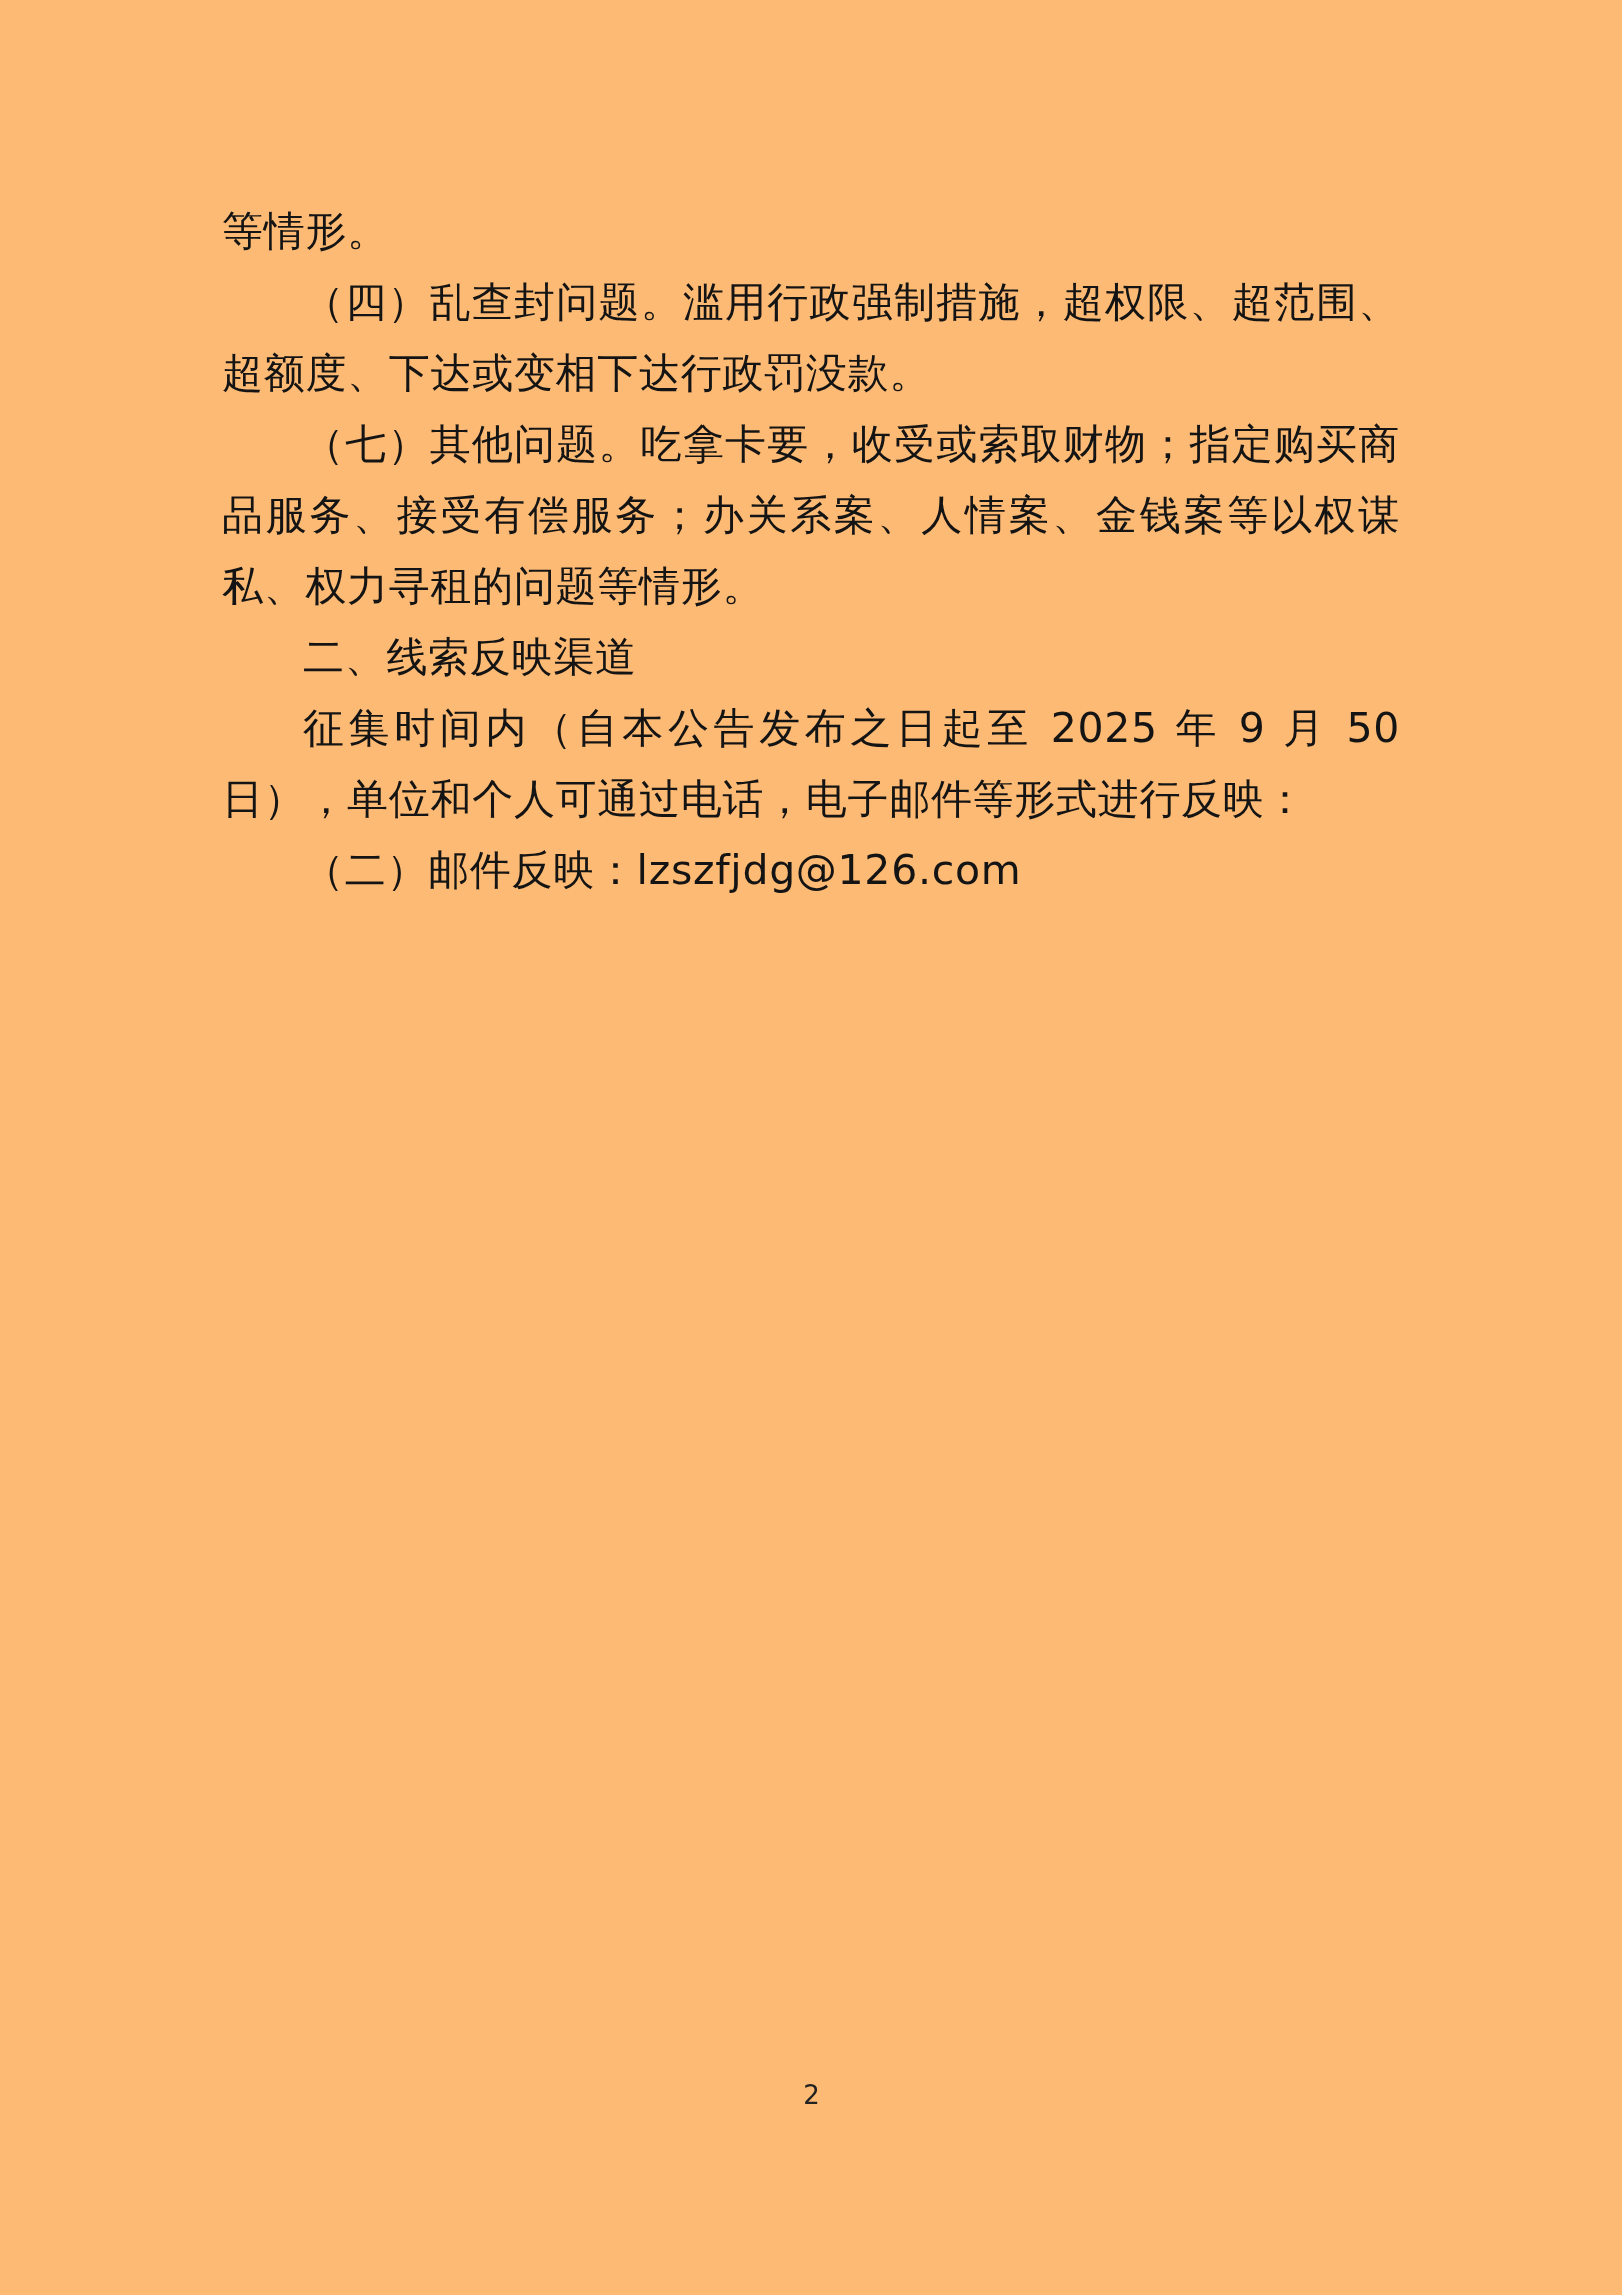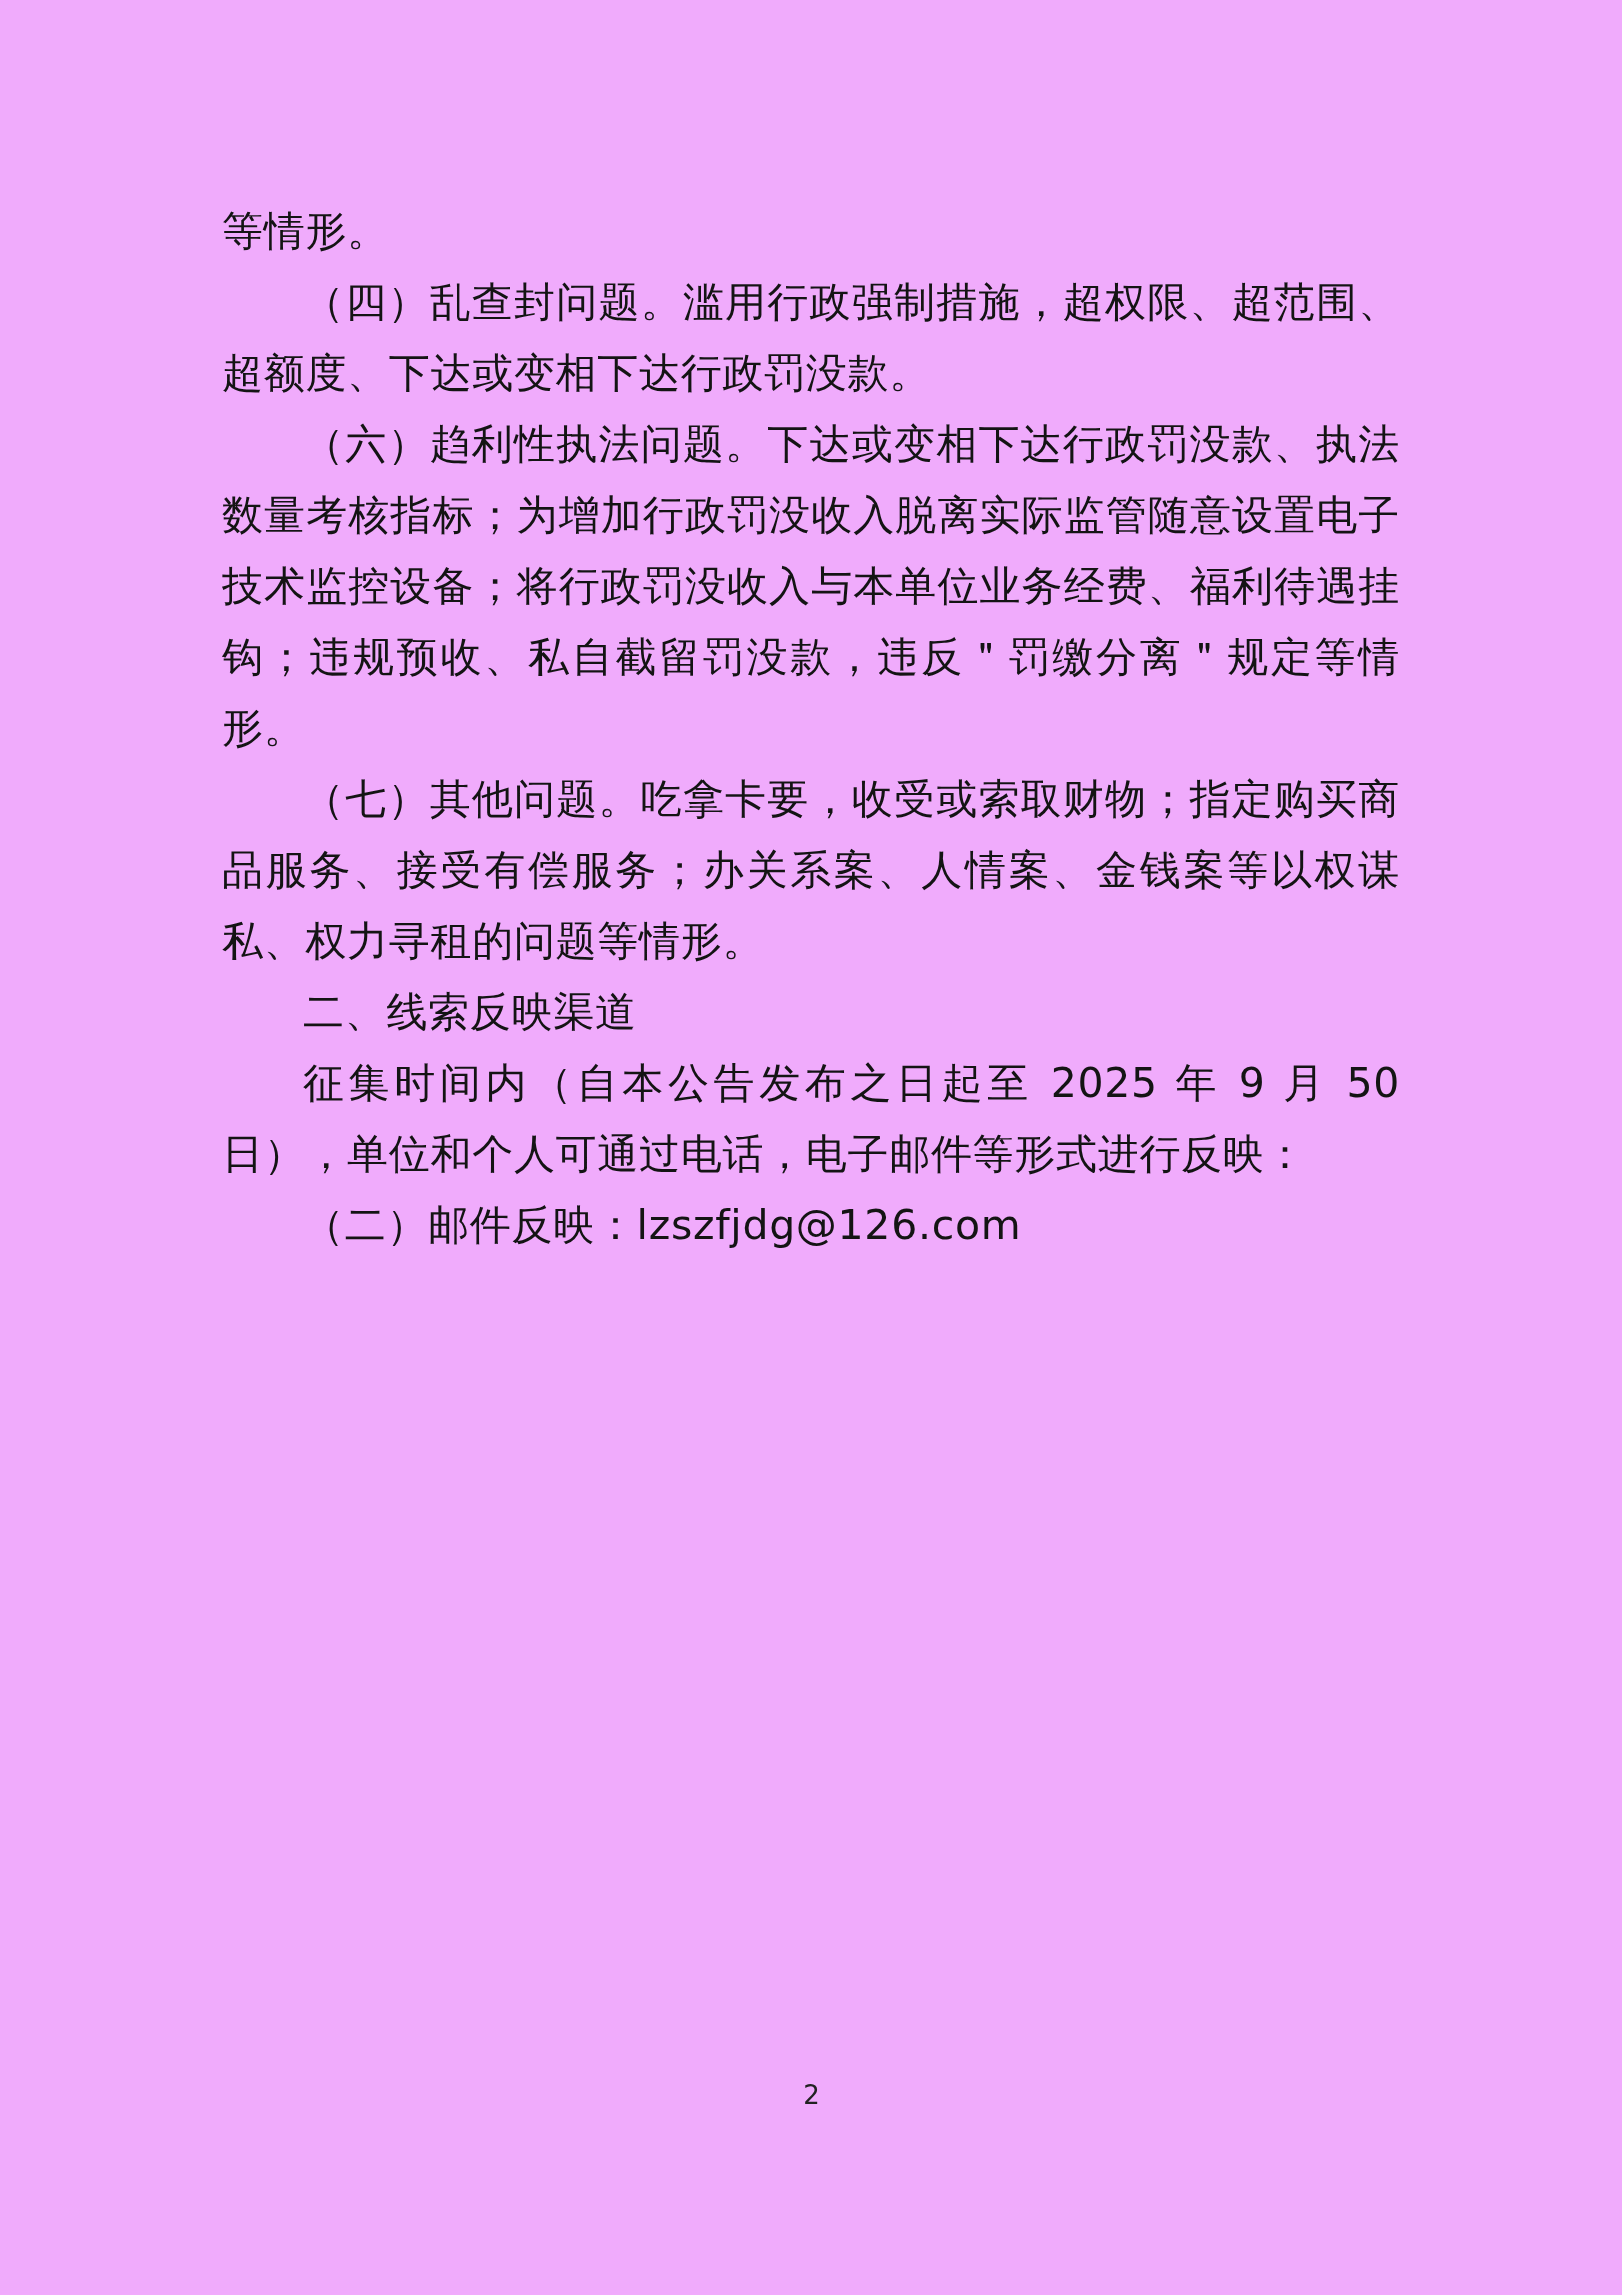--- a/index.html
+++ b/index.html
@@ -13,21 +13,21 @@
     font-family: "DejaVu Sans", sans-serif;
     color: #1a1a1a;
     position: relative;
     overflow: hidden;
   }
   .page {
     position: absolute;
     top: 0; left: 0;
     width: 1623px;
     height: 2295px;
-    background: #f0abfc;
+    background: #fdba74;
   }
   .content {
     position: absolute;
     left: 222px;
     top: 196px;
     width: 1178px;
   }
   .para {
     font-size: 41px;
     line-height: 71px;
@@ -52,21 +52,20 @@
     font-family: "DejaVu Sans", sans-serif;
   }
 </style>
 </head>
 <body>
 
 <div class="page">
   <div class="content">
     <p class="para">等情形。</p>
     <p class="para indent">（四）乱查封问题。滥用行政强制措施，超权限、超范围、超额度、下达或变相下达行政罚没款。</p>
-    <p class="para indent">（六）趋利性执法问题。下达或变相下达行政罚没款、执法数量考核指标；为增加行政罚没收入脱离实际监管随意设置电子技术监控设备；将行政罚没收入与本单位业务经费、福利待遇挂钩；违规预收、私自截留罚没款，违反＂罚缴分离＂规定等情形。</p>
     <p class="para indent">（七）其他问题。吃拿卡要，收受或索取财物；指定购买商品服务、接受有偿服务；办关系案、人情案、金钱案等以权谋私、权力寻租的问题等情形。</p>
     <p class="para indent">二、线索反映渠道</p>
     <p class="para indent">征集时间内（自本公告发布之日起至 2025 年 9 月 50 日），单位和个人可通过电话，电子邮件等形式进行反映：</p>
     <p class="para indent">（二）邮件反映：lzszfjdg@126.com</p>
   </div>
   <div class="page-number">2</div>
 </div>
 
 
 </body></html>

